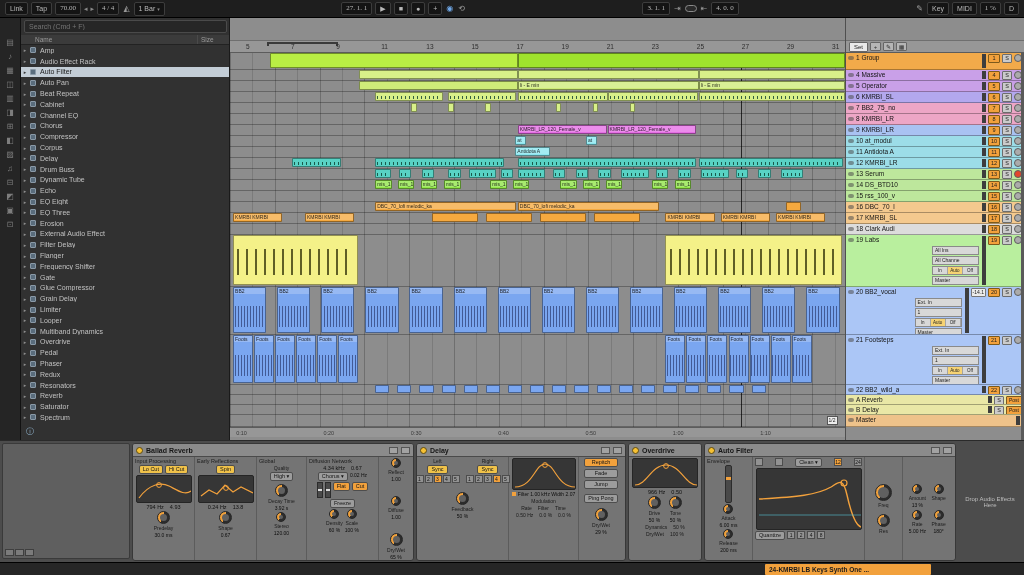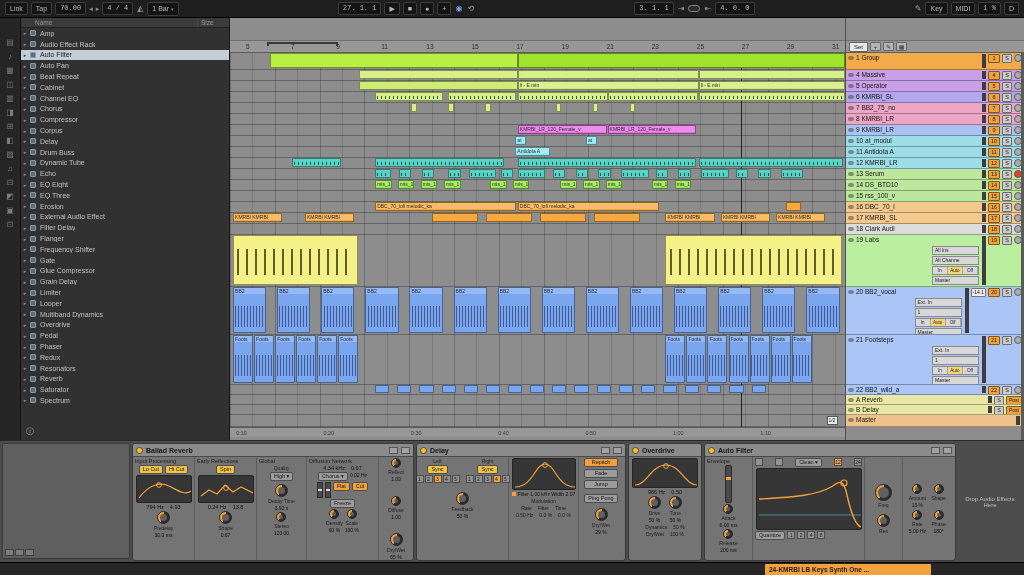--- a/index.html
+++ b/index.html
@@ -3,21 +3,21 @@
 <meta charset="utf-8">
 <style>
 *{box-sizing:border-box;margin:0;padding:0}
 html,body{width:1024px;height:575px;overflow:hidden}
 body{position:relative;background:#3a3a3a;font-family:"Liberation Sans",sans-serif;color:#ccc;-webkit-font-smoothing:antialiased}
 
 #toolbar{position:absolute;left:0;top:0;right:0;height:18px;background:#1e1e1e;border-bottom:1px solid #000;display:flex;align-items:center;justify-content:space-between;padding:0 5px;font-size:7px}
 .tb-group{display:flex;align-items:center;gap:3px}
 .tb-btn,.tb-box,.tb-label{background:#141414;border:1px solid #3d3d3d;color:#b9b9b9;border-radius:2px;font-size:7px;padding:1px 4px;line-height:9px;white-space:nowrap}
 .tb-btn{cursor:default}
-.mono{font-family:Liberation Mono, monospace}
+.mono{font-family:Liberation Serif, serif}
 .tb-ic{color:#9a9a9a;font-size:8px;line-height:9px;padding:0 1px}
 .tb-ic.blue{color:#6fa8e8}
 .tb-nudge{color:#8a8a8a;font-size:7px}
 .tb-loop{display:inline-block;width:12px;height:7px;border:1px solid #8a8a8a;border-radius:4px;background:#2a2a2a}
 .dd{margin-left:2px;font-size:5px;color:#8a8a8a}
 
 #side-strip{position:absolute;left:0;top:18px;width:21px;bottom:135px;background:#252525;border-right:1px solid #111;display:flex;flex-direction:column;align-items:center;padding-top:20px;gap:5px}
 .s-ic{font-size:8px;color:#7d7d7d;line-height:9px}
 
 #browser{position:absolute;left:21px;top:18px;width:209px;bottom:135px;background:#313131;border-right:1px solid #1a1a1a}
@@ -168,20 +168,21 @@
     <div class="s-ic">◧</div>
     <div class="s-ic">▨</div>
     <div class="s-ic">♫</div>
     <div class="s-ic">⊟</div>
     <div class="s-ic">◩</div>
     <div class="s-ic">▣</div>
     <div class="s-ic">⊡</div>
   </div>
 
 <div id="browser">
+  <input id="search" placeholder="Search (Cmd + F)" style="">
   <div id="b-head">
     <span class="c1">Name</span>
     <span class="c2">Size</span>
   </div>
   <div id="browser-list">
       <div class="b-row">
         <span class="b-tri">▸</span>
         <span class="b-ic"></span>
         <span class="b-label">Amp</span>
       </div>

